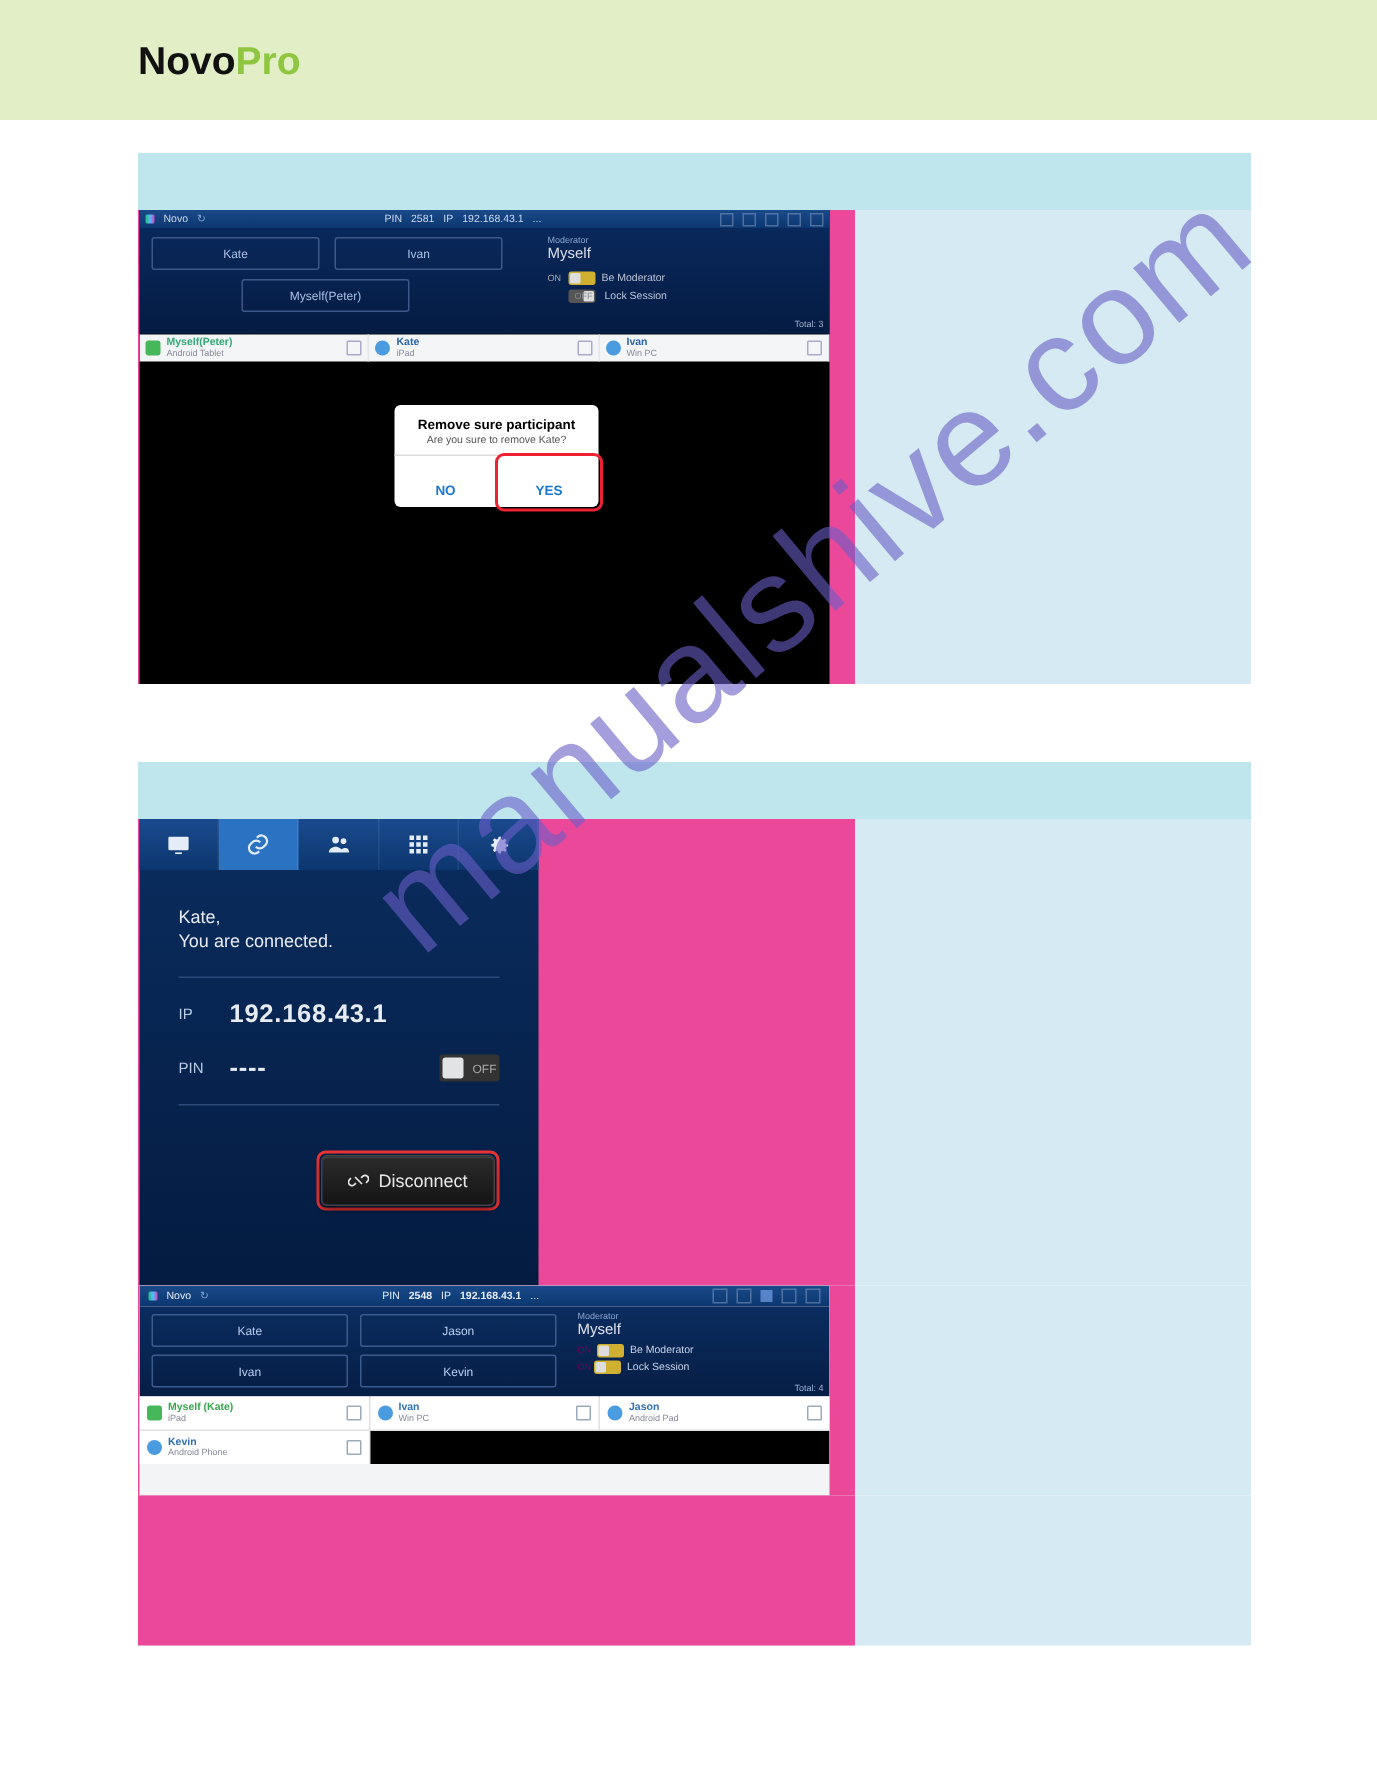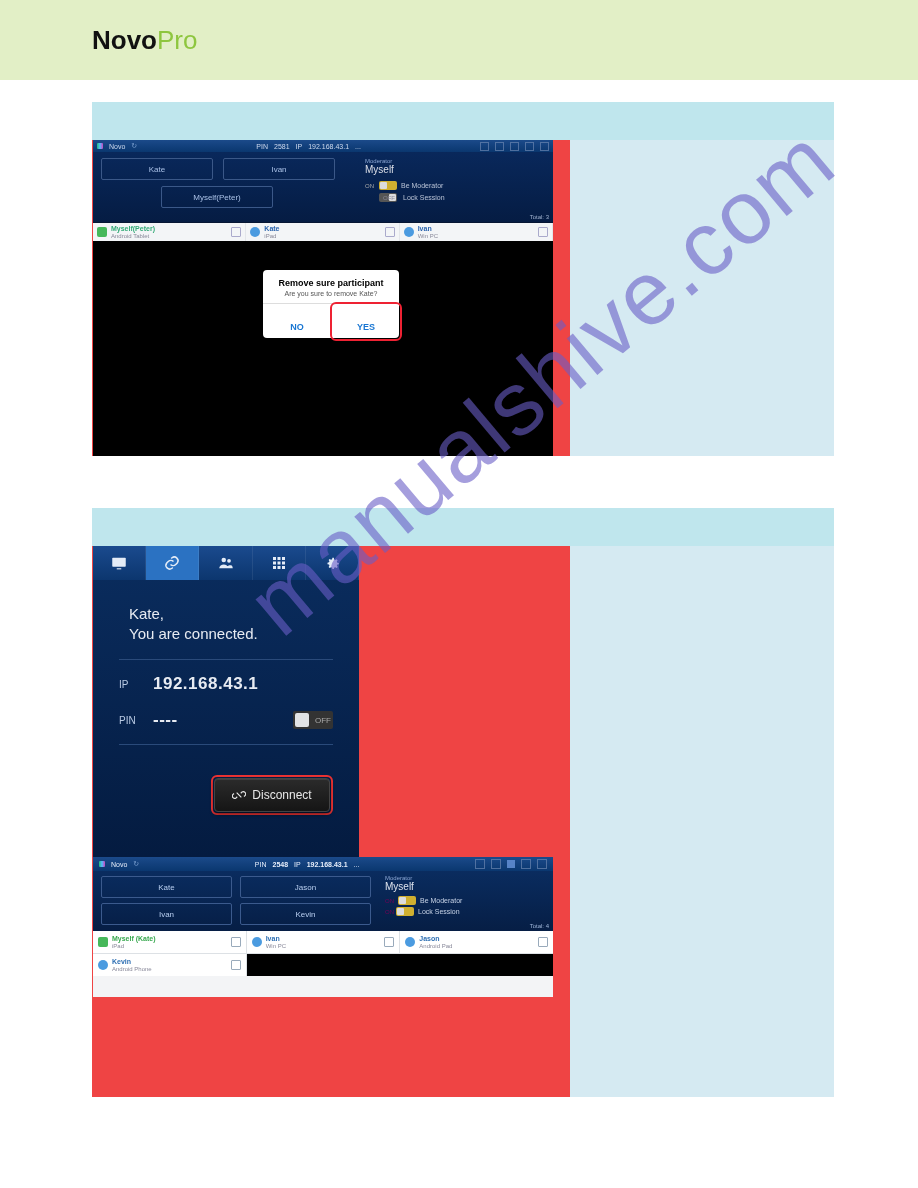--- a/index.html
+++ b/index.html
@@ -32,21 +32,21 @@
     display: flex;
     align-items: center;
     padding-left: 92px;
   }
   .logo {
     font-size: 26px;
     font-weight: 700;
     color: #111;
   }
   .logo .pro {
-    font-weight: 400;
+    font-weight: 700;
     color: #8ec63f;
     text-align: right;
   }
 
   .content-area {
     padding: 18px 84px 40px 92px;
   }
 
   .section {
     margin-top: 4px;
@@ -60,21 +60,21 @@
   .header-left { width: 478px; border-right: none; }
   .header-right { flex: 1; }
 
   .body-row {
     display: flex;
     background: #d5eaf2;
     min-height: 160px;
   }
   .body-left {
     width: 478px;
-    background: #ef4444;
+    background: #ec4899;
     position: relative;
     padding: 0;
   }
   .body-right { flex: 1; }
 
   
   .shot1 {
     width: 460px;
     height: 316px;
     background: #000;
@@ -199,21 +199,21 @@
   }
   .s2-tab {
     flex:1; display:flex; align-items:center; justify-content:center;
     border-right: 1px solid rgba(255,255,255,.08);
   }
   .s2-tab.active {
     background: #2b72c2;
   }
   .s2-tab svg { width:18px; height:18px; fill:#e4ecf7; }
 
-  .s2-greet { padding: 24px 36px 10px; font-size: 15px; line-height: 1.3; color:#e7ebf2; }
+  .s2-greet { padding: 24px 26px 10px; font-size: 12px; line-height: 1.3; color:#e7ebf2; }
   .s2-line { border-top:1px solid #2a4a7a; margin: 6px 26px; }
   .s2-row { display:flex; align-items:center; padding: 8px 26px; font-size:13px; color:#e7ebf2; }
   .s2-row .lbl { width: 34px; font-size:10px; color:#b9cae3; }
   .s2-row .val { font-size: 17px; font-weight: bold; letter-spacing: .5px; }
   .s2-pin-toggle { margin-left:auto; width:38px; height:18px; background:#333; border-radius:2px; display:flex; align-items:center; justify-content:flex-end; color:#aaa; font-size:8px; padding-right:2px; position:relative; }
   .s2-pin-toggle::before { content:""; width:14px;height:14px;background:#e1e3e5;border-radius:2px;position:absolute;left:2px;top:2px; }
 
   .s2-disconnect-wrap {
     margin: 30px 26px 0 118px;
     border: 2px solid #e33;

